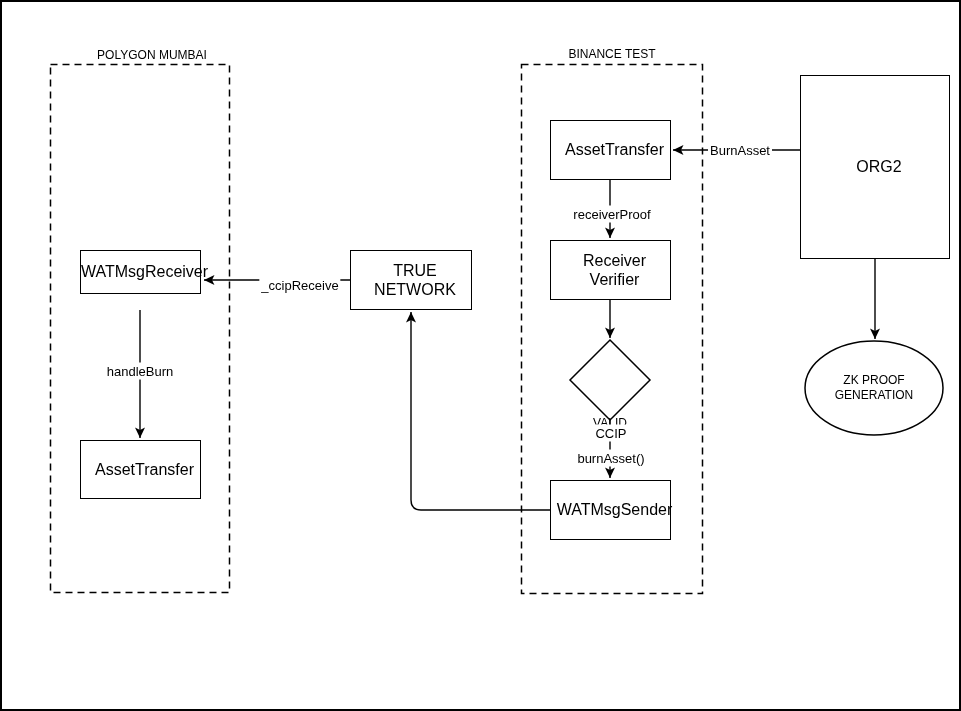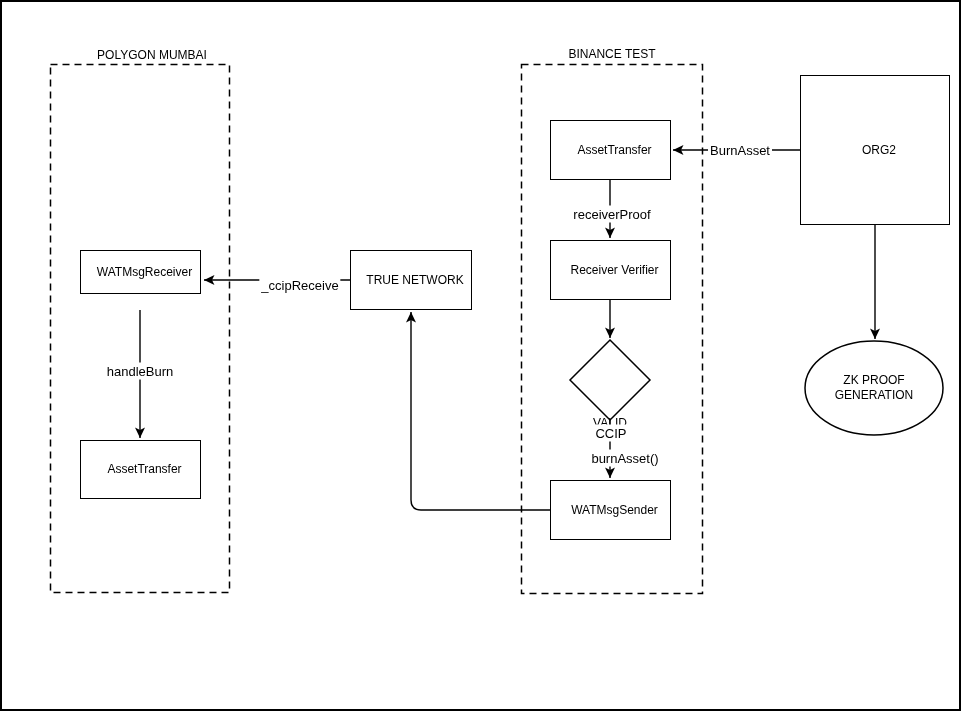--- a/index.html
+++ b/index.html
@@ -28,21 +28,21 @@
     top: 0;
   }
   .node {
     position: absolute;
     display: flex;
     align-items: center;
     justify-content: center;
     background: #ffffff;
     border: 1.5px solid #000000;
     box-sizing: border-box;
-    font-size: 12px;
+    font-size: 16px;
     text-align: center;
     line-height: 1.2;
     padding-left: 8px;
   }
   .container-label {
     position: absolute;
     transform: translate(-50%, -50%);
     font-size: 12px;
     white-space: nowrap;
   }
@@ -105,28 +105,28 @@
   </div>
   <div class="node" style="left:550px; top:120px; width:121px; height:60px;">
     <span>AssetTransfer</span>
   </div>
   <div class="node" style="left:550px; top:240px; width:121px; height:60px;">
     <span>Receiver Verifier</span>
   </div>
   <div class="node" style="left:550px; top:480px; width:121px; height:60px;">
     <span>WATMsgSender</span>
   </div>
-  <div class="node" style="left:800px; top:75px; width:150px; height:150px;text-align:right;">
+  <div class="node" style="left:800px; top:75px; width:150px; height:184px;text-align:right;">
     <span>ORG2</span>
   </div>
 
   <div class="shape-label" style="left:610px; top:380px;margin-top:43px;">VALID</div>
   <div class="shape-label" style="left:874px; top:388px; width:110px;">ZK PROOF GENERATION</div>
 
   <div class="edge-label" style="left:740px; top:150px;">BurnAsset</div>
   <div class="edge-label" style="left:612px; top:214px;">receiverProof</div>
   <div class="edge-label" style="left:611px; top:433px;">CCIP</div>
-  <div class="edge-label" style="left:625px; top:458px;">burnAsset()</div>
+  <div class="edge-label" style="left:611px; top:458px;">burnAsset()</div>
   <div class="edge-label" style="left:300px; top:285px;text-align:center;">_ccipReceive</div>
   <div class="edge-label" style="left:140px; top:371px;">handleBurn</div>
 
   <div class="frame"></div>
 </div>
 
 </body></html>

